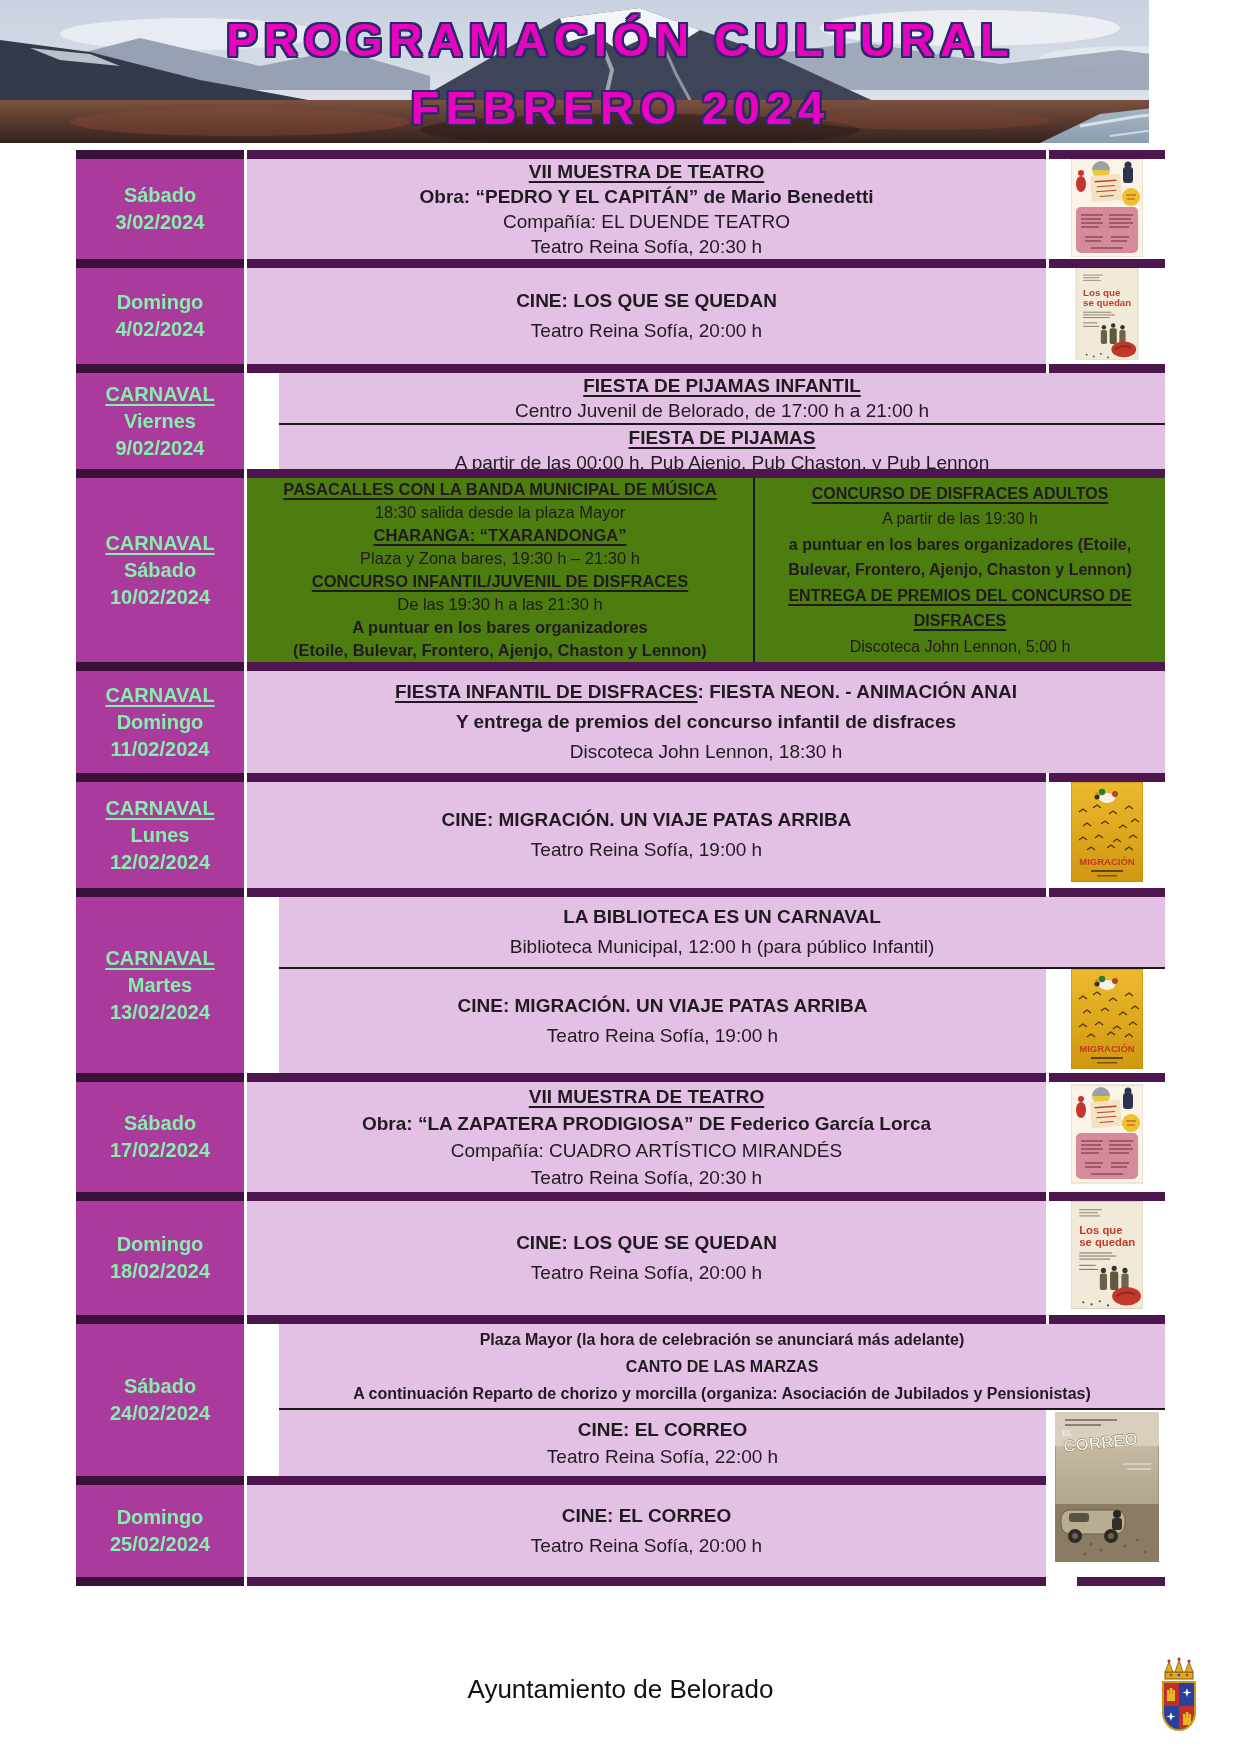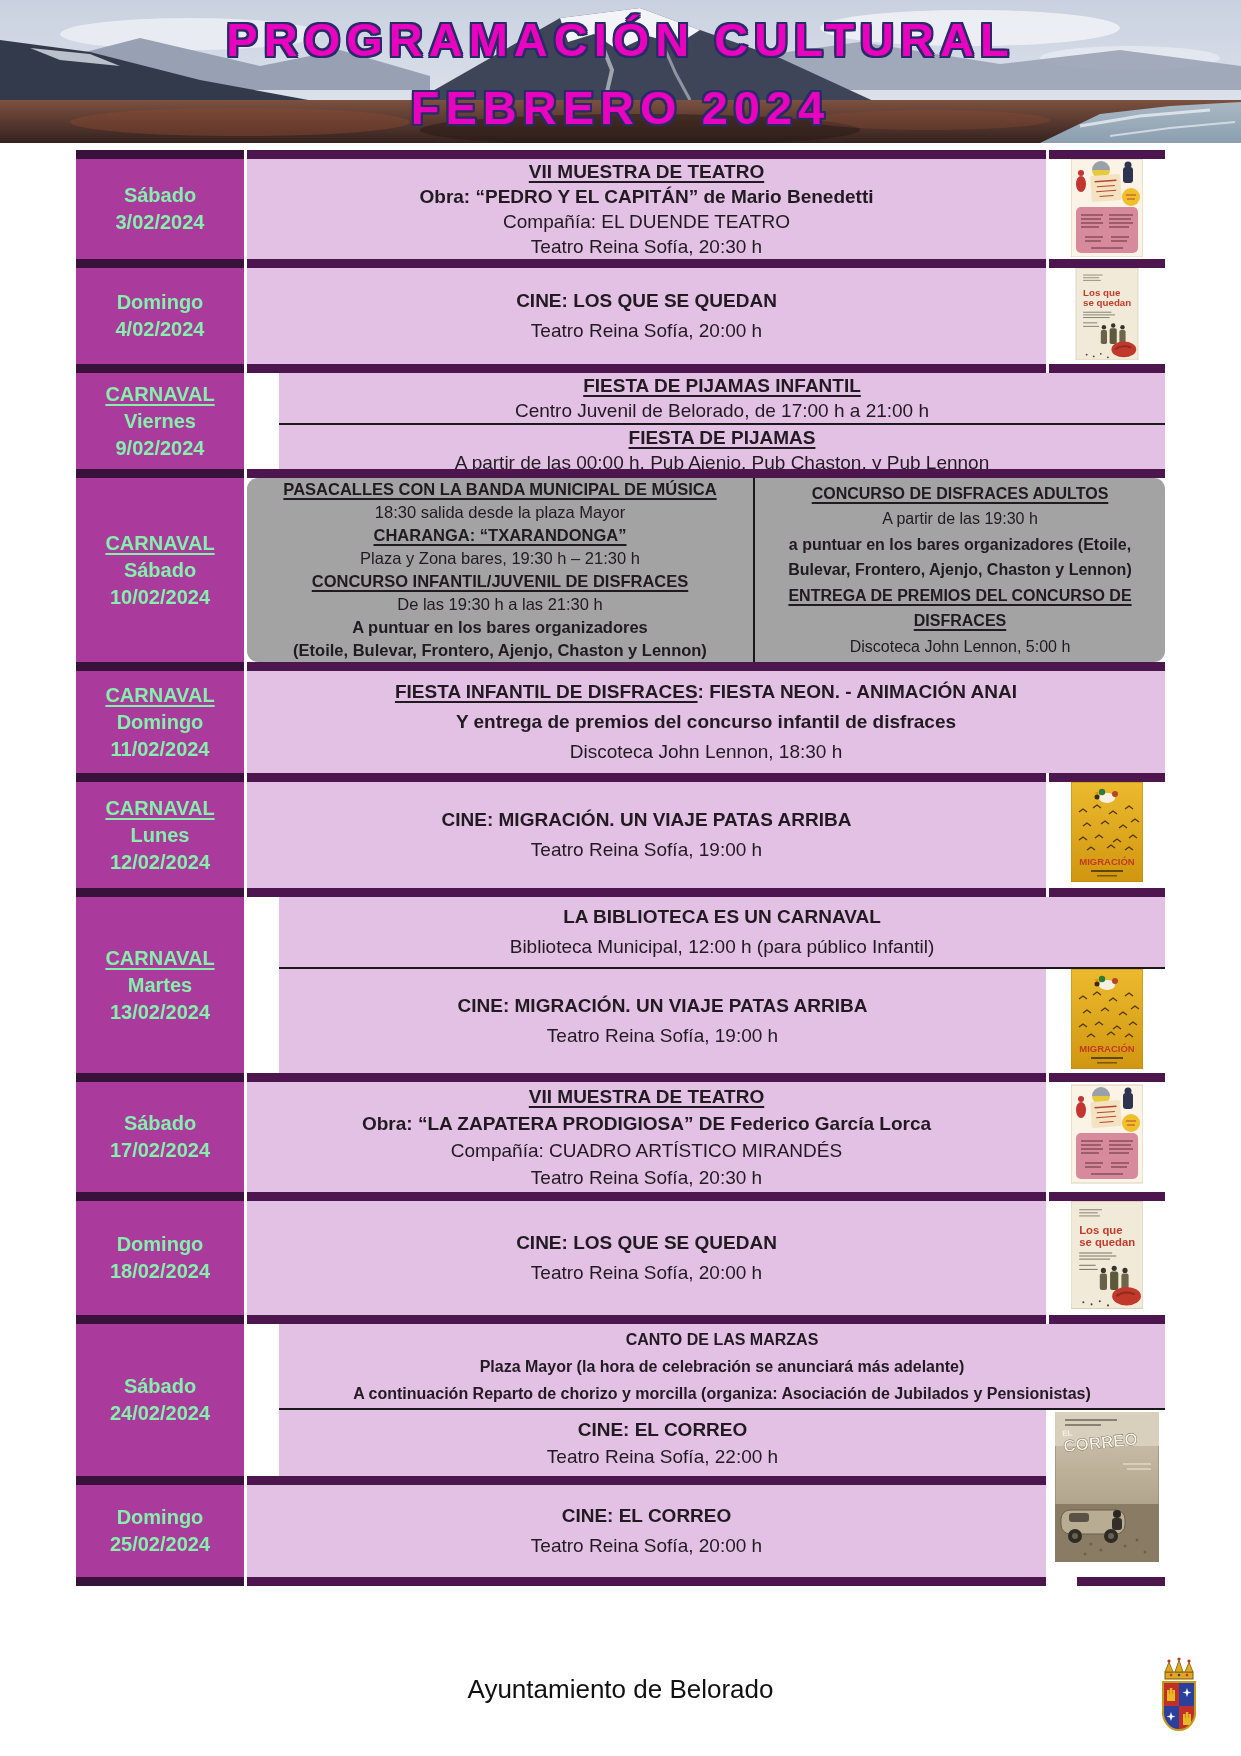--- a/index.html
+++ b/index.html
@@ -1,21 +1,21 @@
 <!DOCTYPE html>
 <html><head>
 <meta charset="utf-8">
 <style>
   html,body { margin:0; padding:0; }
   body {
     width:1241px; height:1756px; background:#ffffff; position:relative;
     font-family:"Liberation Sans", sans-serif; color:#211a21; overflow:hidden;
   }
   
-  .header { position:absolute; left:0; top:0; width:1241px; height:143px; overflow:hidden; }
+  .header { position:absolute; left:0; top:0; width:1149px; height:143px; overflow:hidden; }
   .header svg { position:absolute; left:0; top:0; }
   .title-line {
     position:absolute; left:0; width:1241px; text-align:center;
     font-weight:bold; font-size:47px; letter-spacing:6px; color:#e903be;
     text-shadow: 2px 0 0 #272c66, -2px 0 0 #272c66, 0 2px 0 #272c66, 0 -2px 0 #272c66,
                  2px 2px 0 #272c66, -2px 2px 0 #272c66, 2px -2px 0 #272c66, -2px -2px 0 #272c66;
     white-space:nowrap;
   }
   .t1 { top:12px; padding-right:70px; }
   .t2 { top:80px; padding-right:100px; }
@@ -40,21 +40,21 @@
   }
   .rcol { flex:1; display:flex; flex-direction:column; min-width:0;padding-left:32px; }
   .subrow { display:flex; gap:3px; align-items:stretch; }
   .b  { font-weight:bold; }
   .bu { font-weight:bold; text-decoration:underline; text-underline-offset:3px; text-decoration-thickness:2px; }
   .thin-div { border-top:2px solid #191919; height:0; }
   .lh25 { line-height:25px; } .lh27 { line-height:27px; }
   .lh30 { line-height:30px; }
   .fs16 { font-size:16px; }
   
-  .cols { flex:1; display:flex; background:#a3a3a3;border-radius:11px; }
+  .cols { flex:1; display:flex; background:#4d7c0f; }
   .col-l {
     width:506px; flex:0 0 506px; display:flex; flex-direction:column; justify-content:center;
     text-align:center; font-size:16.5px; line-height:23px; padding:2px 2px; box-sizing:border-box;
   }
   .col-r {
     flex:1; border-left:2px solid #191919; display:flex; flex-direction:column; justify-content:center;
     text-align:center; font-size:16px; line-height:25.5px; padding:2px 4px; box-sizing:border-box;
   }
   
   .brow { display:flex; gap:3px; height:9px; }
@@ -534,22 +534,22 @@
       <div class="si"></div>
     </div>
 
   <div class="trow" style="height:152px">
     <div class="date">
       <div>Sábado</div>
       <div>24/02/2024</div>
     </div>
     <div class="rcol">
       <div class="content fs16 lh27" style="height:84px; flex:0 0 84px">
+        <div class="b">Plaza Mayor (la hora de celebración se anunciará más adelante)</div>
         <div class="b">CANTO DE LAS MARZAS</div>
-        <div class="b">Plaza Mayor (la hora de celebración se anunciará más adelante)</div>
         <div class="b">A continuación Reparto de chorizo y morcilla (organiza: Asociación de Jubilados y Pensionistas)</div>
       </div>
       <div class="thin-div"></div>
       <div class="subrow" style="flex:1">
         <div class="content lh27">
           <div class="b">CINE: EL CORREO</div>
           <div>Teatro Reina Sofía, 22:00 h</div>
         </div>
         <div class="imgcol"></div>
       </div>

